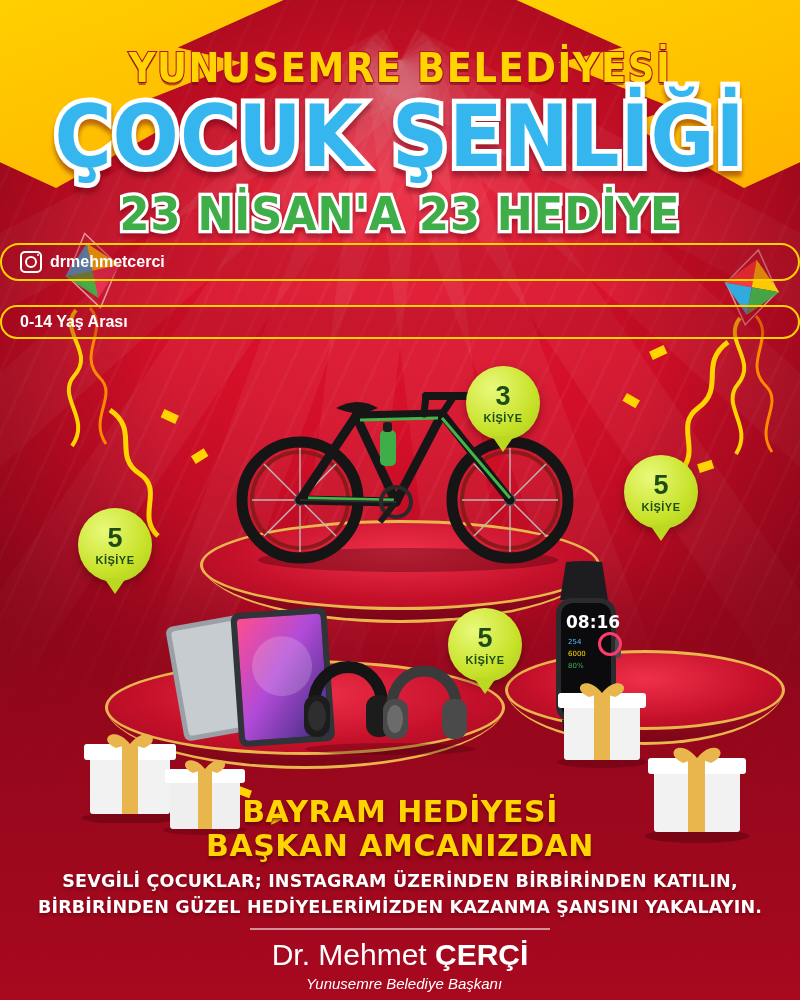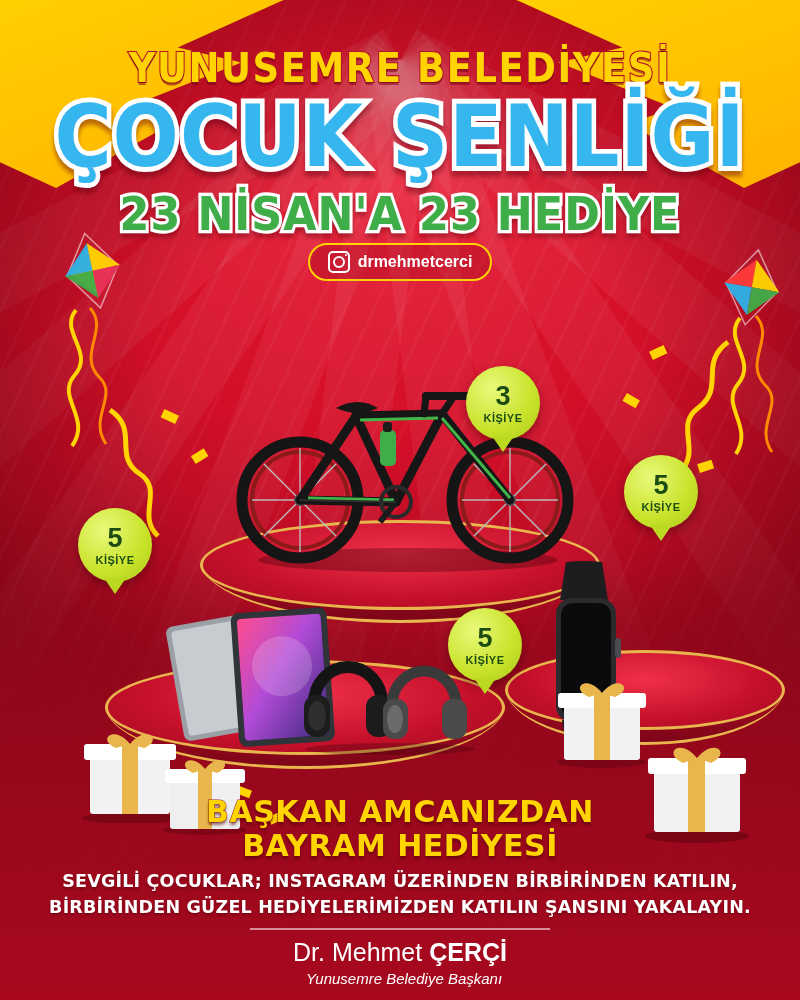--- a/index.html
+++ b/index.html
@@ -112,23 +112,24 @@
     font-family: "DejaVu Sans", sans-serif;
     filter: drop-shadow(0 4px 2px rgba(100,0,15,0.4));
   }
   
   .pills {
     position: absolute;
     top: 243px;
     left: 0;
     right: 0;
     display: flex;
-    justify-content: center;
+    justify-content: flex-start;
     gap: 24px;
     z-index: 9;
+    flex-direction: column;
   }
   .pill {
     border: 2px solid #ffd400;
     border-radius: 20px;
     padding: 6px 18px;
     color: #ffffff;
     font-size: 16px;
     font-weight: bold;
     display: flex;
     align-items: center;
@@ -319,21 +320,21 @@
     z-index: 14;
   }
   .sig-rule {
     width: 300px;
     height: 2px;
     margin: 0 auto 8px;
     background: rgba(255,255,255,0.55);
   }
   .sig-name {
     color: #ffffff;
-    font-size: 25px;
+    font-size: 30px;
     font-weight: bold;
   }
   .sig-name .light { font-weight: normal; }
   .sig-role {
     color: #ffffff;
     font-size: 15px;
     font-style: italic;
     margin-top: 3px;
     padding-left: 8px;
   }
@@ -365,20 +366,23 @@
   <div class="header">
     <div class="line1">YUNUSEMRE BELEDİYESİ</div>
     <div class="line2">ÇOCUK ŞENLİĞİ</div>
     <div class="line3">23 NİSAN'A 23 HEDİYE</div>
   </div>
 
   <div class="pills">
     <div class="pill">
       <span class="ig-glyph"></span>
       <span>drmehmetcerci</span>
+    </div>
+    <div class="pill">
+      <span>0-14 Yaş Arası</span>
     </div>
   </div>
 
 
   <svg class="lantern" id="lantern-left" width="120" height="230" viewBox="0 0 120 230">
     <g transform="translate(46,10) rotate(-12)">
       <path d="M0,34 L22,10 L44,34 L22,58 Z" fill="#ff3b3b"></path>
       <path d="M0,34 L22,10 L22,58 Z" fill="#ff8a00"></path>
       <path d="M-4,34 L22,-4 L48,34 L22,72 Z" fill="none" stroke="#ffffff" stroke-width="1.5" opacity="0.55"></path>
       <path d="M-6,34 L22,6 L22,34 Z" fill="#2bb3e8" opacity="0.95"></path>
@@ -524,20 +528,27 @@
     <ellipse cx="90" cy="104" rx="85" ry="6" fill="rgba(60,0,10,0.3)"></ellipse>
   </svg>
 
   <svg id="smartwatch" width="130" height="200" viewBox="0 0 130 200">
     <path d="M46,2 q18,-2 36,0 l6,38 l-48,0 z" fill="#1d1d1f"></path>
     <path d="M42,160 l48,0 l-6,38 q-18,2 -36,0 z" fill="#1d1d1f"></path>
     <rect x="36" y="38" width="60" height="124" rx="16" fill="#2b2b2e"></rect>
     <rect x="41" y="43" width="50" height="114" rx="12" fill="#0b0b0d"></rect>
     <rect x="95" y="78" width="6" height="20" rx="3" fill="#4a4a50"></rect>
   </svg>
+  <div style="position:absolute; left:520px; top:560px; width:130px; height:200px; z-index:9;">
+    <div class="watch-screen-txt" style="left:46px; top:52px; font-size:17px; font-weight:bold;">08:16</div>
+    <div style="position:absolute; left:78px; top:72px; width:18px; height:18px; border-radius:50%; border:3px solid #ff3b6b;"></div>
+    <div class="watch-screen-txt" style="left:48px; top:78px; font-size:7px; color:#56c2ff;">254</div>
+    <div class="watch-screen-txt" style="left:48px; top:90px; font-size:7px; color:#ffd400;">6000</div>
+    <div class="watch-screen-txt" style="left:48px; top:102px; font-size:7px; color:#3fae49;">80%</div>
+  </div>
 
   <svg class="gift" id="gift-left" width="105" height="105" viewBox="0 0 105 105">
     <ellipse cx="52" cy="100" rx="48" ry="6" fill="rgba(60,0,10,0.35)"></ellipse>
     <rect x="12" y="38" width="80" height="58" rx="3" fill="#f2f2f2"></rect>
     <rect x="6" y="26" width="92" height="16" rx="3" fill="#ffffff"></rect>
     <rect x="44" y="26" width="16" height="70" fill="#e8b64c"></rect>
     <path d="M52,26 c-16,-20 -34,-4 -14,4 z" fill="#e8b64c"></path>
     <path d="M52,26 c16,-20 34,-4 14,4 z" fill="#e8b64c"></path>
   </svg>
   <svg class="gift" id="gift-mid" width="90" height="90" viewBox="0 0 90 90">
@@ -576,27 +587,27 @@
   <div class="badge" id="badge-tablet">
     <span class="num">5</span>
     <span class="lbl">KİŞİYE</span>
   </div>
   <div class="badge" id="badge-headphone">
     <span class="num">5</span>
     <span class="lbl">KİŞİYE</span>
   </div>
 
   <div class="cta">
+    <div>BAYRAM HEDİYESİ</div>
     <div>BAŞKAN AMCANIZDAN</div>
-    <div>BAYRAM HEDİYESİ</div>
   </div>
 
   <div class="msg">
     <div>SEVGİLİ ÇOCUKLAR; INSTAGRAM ÜZERİNDEN BİRBİRİNDEN KATILIN,</div>
-    <div>BİRBİRİNDEN GÜZEL HEDİYELERİMİZDEN KATILIN ŞANSINI YAKALAYIN.</div>
+    <div>BİRBİRİNDEN GÜZEL HEDİYELERİMİZDEN KAZANMA ŞANSINI YAKALAYIN.</div>
   </div>
 
   <div class="signature">
     <div class="sig-rule"></div>
     <div class="sig-name">
       <span class="light">Dr. Mehmet </span><span>ÇERÇİ</span>
     </div>
     <div class="sig-role">Yunusemre Belediye Başkanı</div>
   </div>
 

